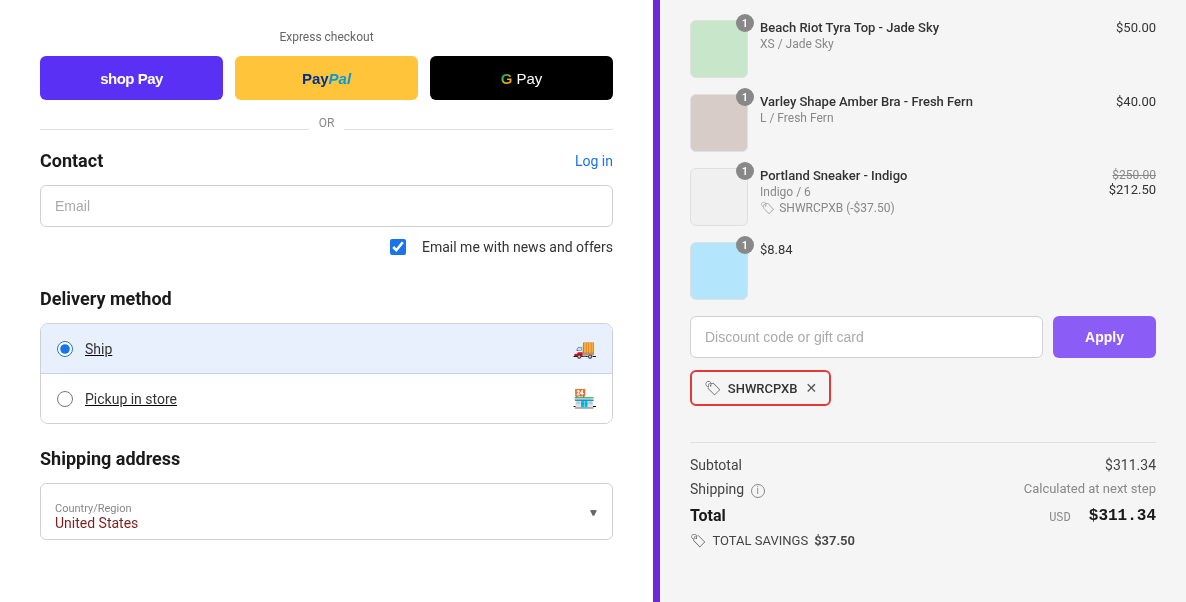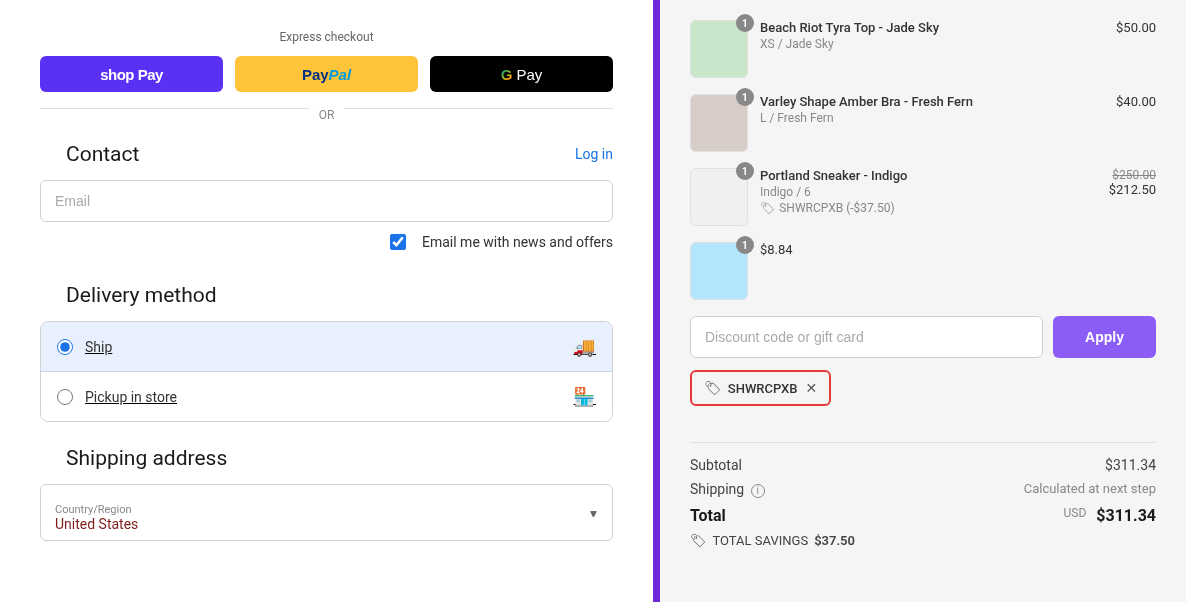--- a/index.html
+++ b/index.html
@@ -32,21 +32,21 @@
       color: #666;
       margin-bottom: 12px;
     }
     .express-buttons {
       display: flex;
       gap: 12px;
       margin-bottom: 16px;
     }
     .express-btn {
       flex: 1;
-      height: 36px;
+      height: 44px;
       border: none;
       border-radius: 6px;
       cursor: pointer;
       display: flex;
       align-items: center;
       justify-content: center;
     }
     .shop-pay-btn {
       background: #5a31f4;
     }
@@ -77,21 +77,21 @@
       font-size: 15px;
     }
     .gpay-btn .g-letter {
       background: linear-gradient(135deg, #4285f4, #34a853, #fbbc05, #ea4335);
       -webkit-background-clip: text;
       -webkit-text-fill-color: transparent;
       font-weight: 700;
     }
     .or-divider {
       display: flex;
-      align-items: flex-start;
+      align-items: flex-end;
       margin-bottom: 20px;
       gap: 10px;
     }
     .or-divider hr {
       flex: 1;
       border: none;
       border-top: 1px solid #e0e0e0;
     }
     .or-divider span {
       font-size: 12px;
@@ -99,24 +99,23 @@
     }
 
     
     .section-header {
       display: flex;
       justify-content: space-between;
       align-items: center;
       margin-bottom: 14px;
     }
     .section-title {
-      font-size: 21px;
-      font-weight: 400;
+      font-size: 18px;
+      font-weight: 700;
       color: #1a1a1a;
-      margin-left: 26px;
     }
     .log-in-link {
       color: #1a73e8;
       font-size: 14px;
       text-decoration: none;
       cursor: pointer;
     }
     .input-field {
       width: 100%;
       border: 1px solid #d0d0d0;
@@ -326,22 +325,23 @@
       color: #444;
     }
     .total-row.grand-total {
       font-size: 16px;
       font-weight: 700;
       color: #1a1a1a;
       margin-top: 4px;
     }
     .grand-total-price {
       display: flex;
-      gap: 10px;
-      align-items: flex-start;
+      gap: 18px;
+      align-items: flex-end;
+      font-family: Liberation Mono, monospace;
     }
     .grand-total-currency {
       font-size: 12px;
       color: #888;
       font-weight: 400;
     }
     .savings-row {
       display: flex;
       align-items: center;
       gap: 6px;

